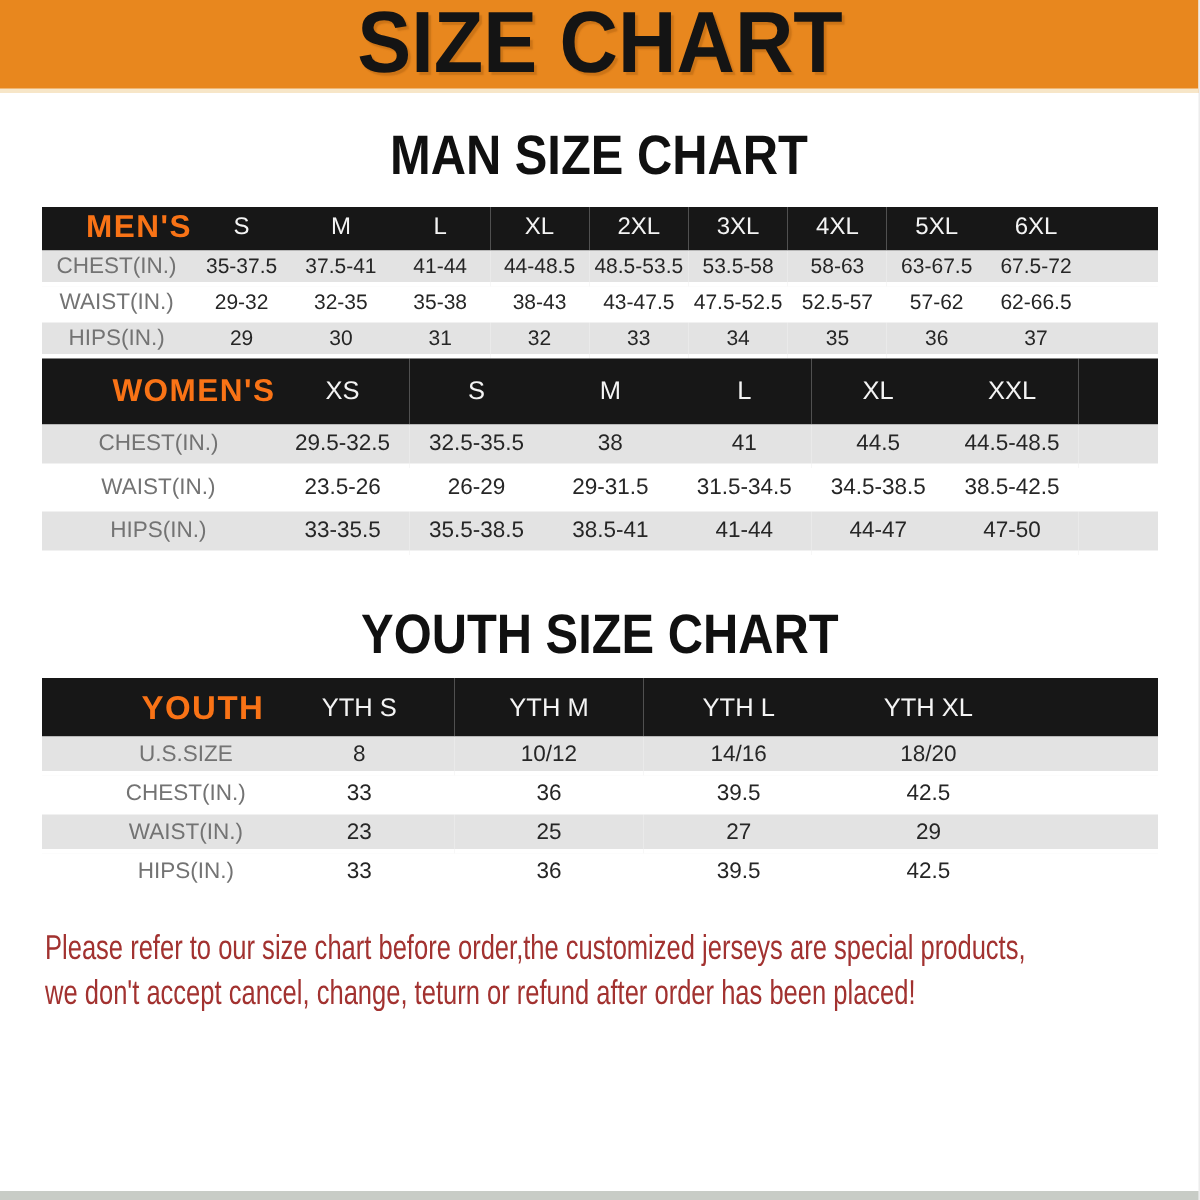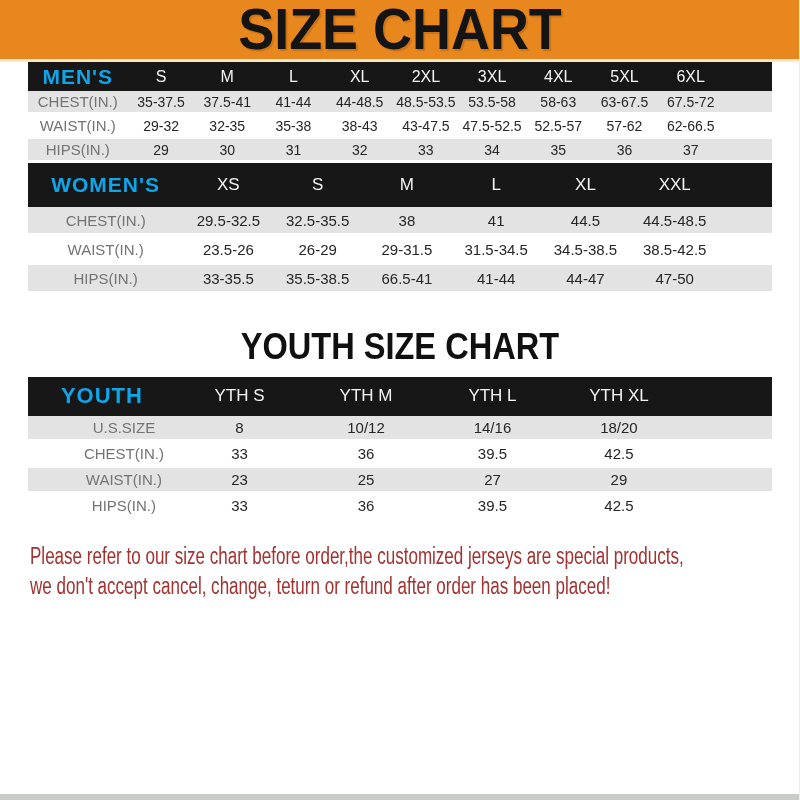--- a/index.html
+++ b/index.html
@@ -43,21 +43,21 @@
   
   table.size-table{
     width:744px;margin:0 auto;border-collapse:separate;border-spacing:0;
     table-layout:fixed;
   }
   table.size-table thead th{
     background:var(--band);color:#f4f4f4;font-weight:400;text-align:center;
     vertical-align:middle;padding:0;
   }
   table.size-table th.corner{
-    text-align:center;padding-left:0;font-weight:700;letter-spacing:1px;color:#0ea5e9;
+    text-align:right;padding-left:0;font-weight:700;letter-spacing:1px;color:#f97316;
   }
   table.size-table tbody td{
     text-align:center;color:#262626;background:#fff;padding:0;
     vertical-align:middle;border-bottom:3px solid #fff;
   }
   table.size-table tr.shade td{background:var(--rowalt);}
   table.size-table td.rowlabel{color:#737373;}
 
   .men thead th{height:29px;font-size:16px;}
   .men th.corner{font-size:21px;}
@@ -87,20 +87,21 @@
 </head>
 <body>
 
 <div class="page">
 
   <header class="banner">
     <span class="banner-title">SIZE CHART</span>
   </header>
 
   <section class="chart-section">
+    <h2 class="section-heading" id="men-heading"><span class="cond">MAN SIZE CHART</span></h2>
     <table class="size-table men">
         <colgroup>
           <col style="width: 13.5%;">
           <col style="width: 8.9%;">
           <col style="width: 8.9%;">
           <col style="width: 8.9%;">
           <col style="width: 8.9%;">
           <col style="width: 8.9%;">
           <col style="width: 8.9%;">
           <col style="width: 8.9%;">
@@ -209,21 +210,21 @@
             <td>29-31.5</td>
             <td>31.5-34.5</td>
             <td>34.5-38.5</td>
             <td>38.5-42.5</td>
             <td></td>
           </tr>
           <tr class="shade">
             <td class="rowlabel">HIPS(IN.)</td>
             <td>33-35.5</td>
             <td>35.5-38.5</td>
-            <td>66.5-41</td>
+            <td>38.5-41</td>
             <td>41-44</td>
             <td>44-47</td>
             <td>47-50</td>
             <td></td>
           </tr>
         </tbody>
       </table>
   </section>
 
   <section class="chart-section">

